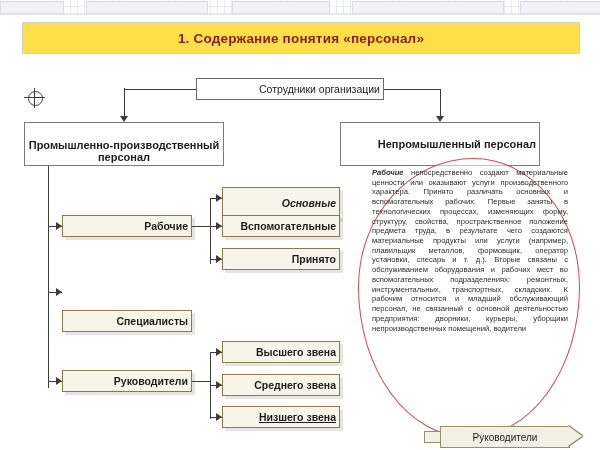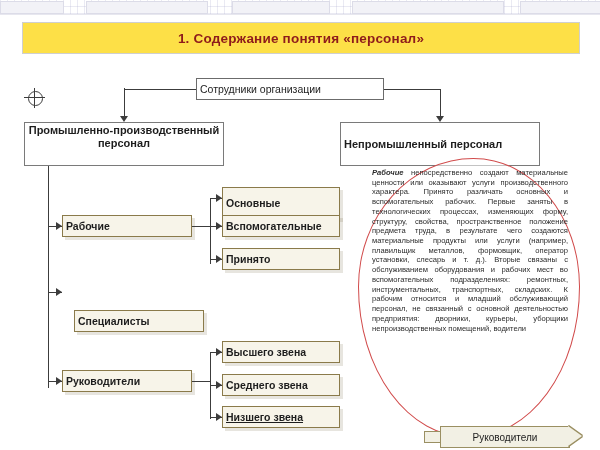--- a/index.html
+++ b/index.html
@@ -66,21 +66,21 @@
     white-space: nowrap;
   }
   
   .box {
     position: absolute;
     box-sizing: border-box;
     border: 1px solid #8a7a4a;
     background: #f7f4e9;
     display: flex;
     align-items: center;
-    justify-content: flex-start;
+    justify-content: flex-end;
     text-align: center;
     font-size: 10.5px;
     font-weight: bold;
     color: #1d1d1d;
     line-height: 1.15;
     padding: 1px 3px;
   }
   .box.plain {
     border: 1px solid #6b6b6b;
     background: #ffffff;
@@ -237,38 +237,38 @@
 
   <div class="ln h" style="left:48px; top:292px; width:14px;"></div>
   <div class="arrow-r" style="left:56px; top:288px;"></div>
 
   <div class="ln h" style="left:48px; top:381px; width:14px;"></div>
   <div class="arrow-r" style="left:56px; top:377px;"></div>
 
   <div class="box shadow" style="left:62px; top:215px; width:130px; height:22px;">
     <span>Рабочие</span>
   </div>
-  <div class="box shadow" style="left:62px; top:310px; width:130px; height:22px;margin-left:12px;">
+  <div class="box shadow" style="left:62px; top:310px; width:130px; height:22px;">
     <span>Специалисты</span>
   </div>
   <div class="box shadow" style="left:62px; top:370px; width:130px; height:22px;">
     <span>Руководители</span>
   </div>
 
   <div class="ln h" style="left:192px; top:226px; width:18px;"></div>
   <div class="ln v" style="left:210px; top:198px; height:66px;"></div>
 
   <div class="ln h" style="left:210px; top:198px; width:12px;"></div>
   <div class="arrow-r" style="left:216px; top:194px;"></div>
   <div class="ln h" style="left:210px; top:226px; width:12px;"></div>
   <div class="arrow-r" style="left:216px; top:222px;"></div>
   <div class="ln h" style="left:210px; top:259px; width:12px;"></div>
   <div class="arrow-r" style="left:216px; top:255px;"></div>
 
-  <div class="box shadow" style="left:222px; top:187px; width:118px; height:32px;">
+  <div class="box shadow" style="left:222px; top:187px; width:118px; height:32px;font-style:italic;">
     <span>Основные</span>
   </div>
   <div class="box shadow" style="left:222px; top:215px; width:118px; height:22px;">
     <span>Вспомогательные</span>
   </div>
   <div class="box shadow" style="left:222px; top:248px; width:118px; height:22px;">
     <span>Принято</span>
   </div>
 
   <div class="ln h" style="left:192px; top:381px; width:18px;"></div>

